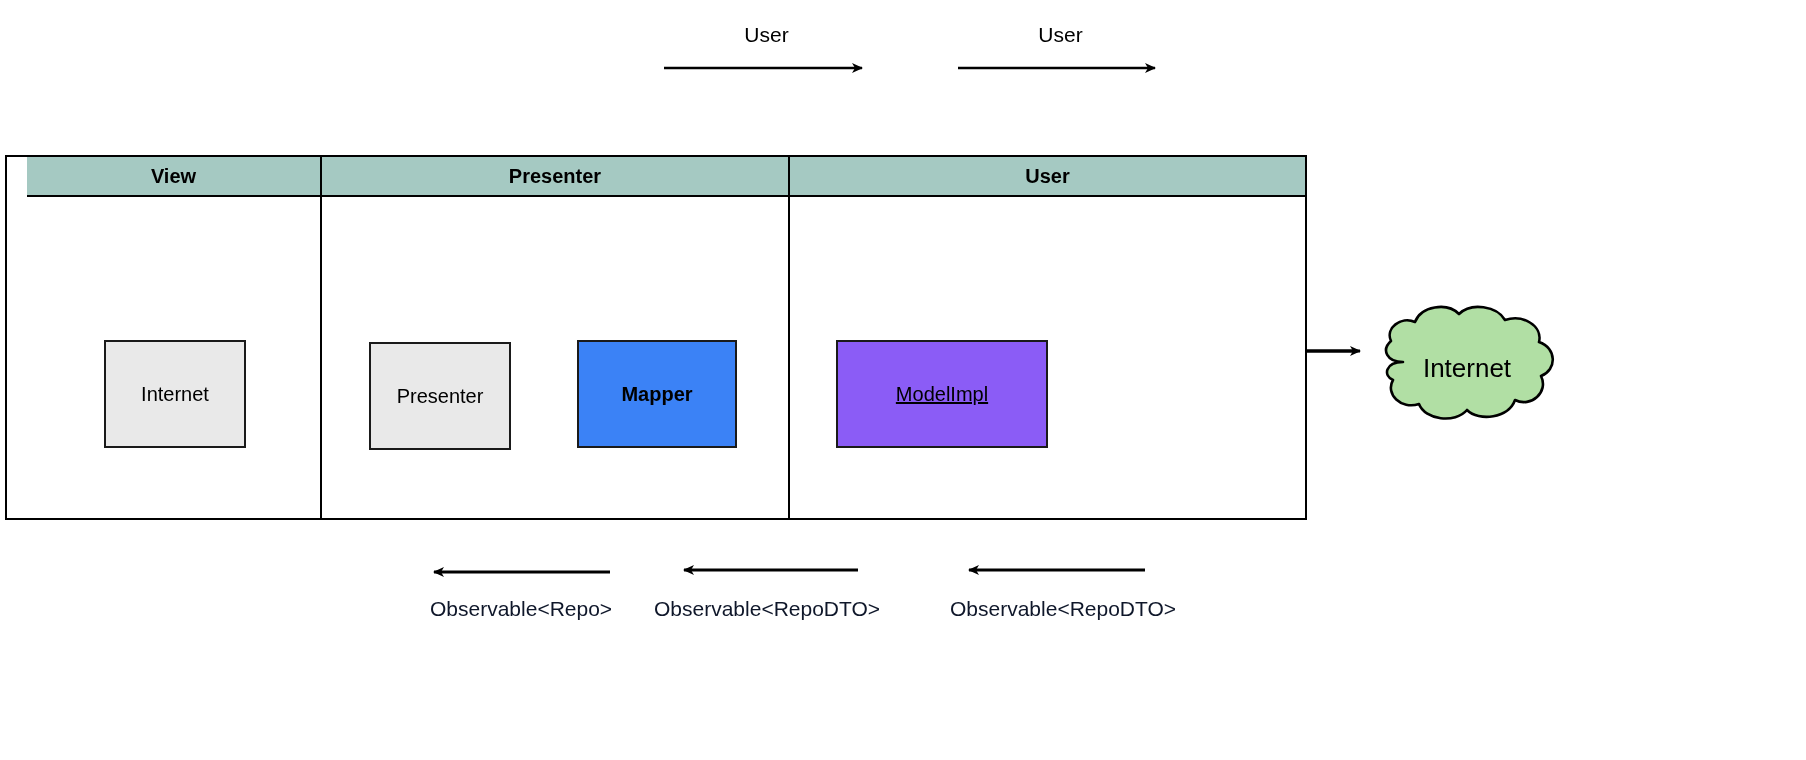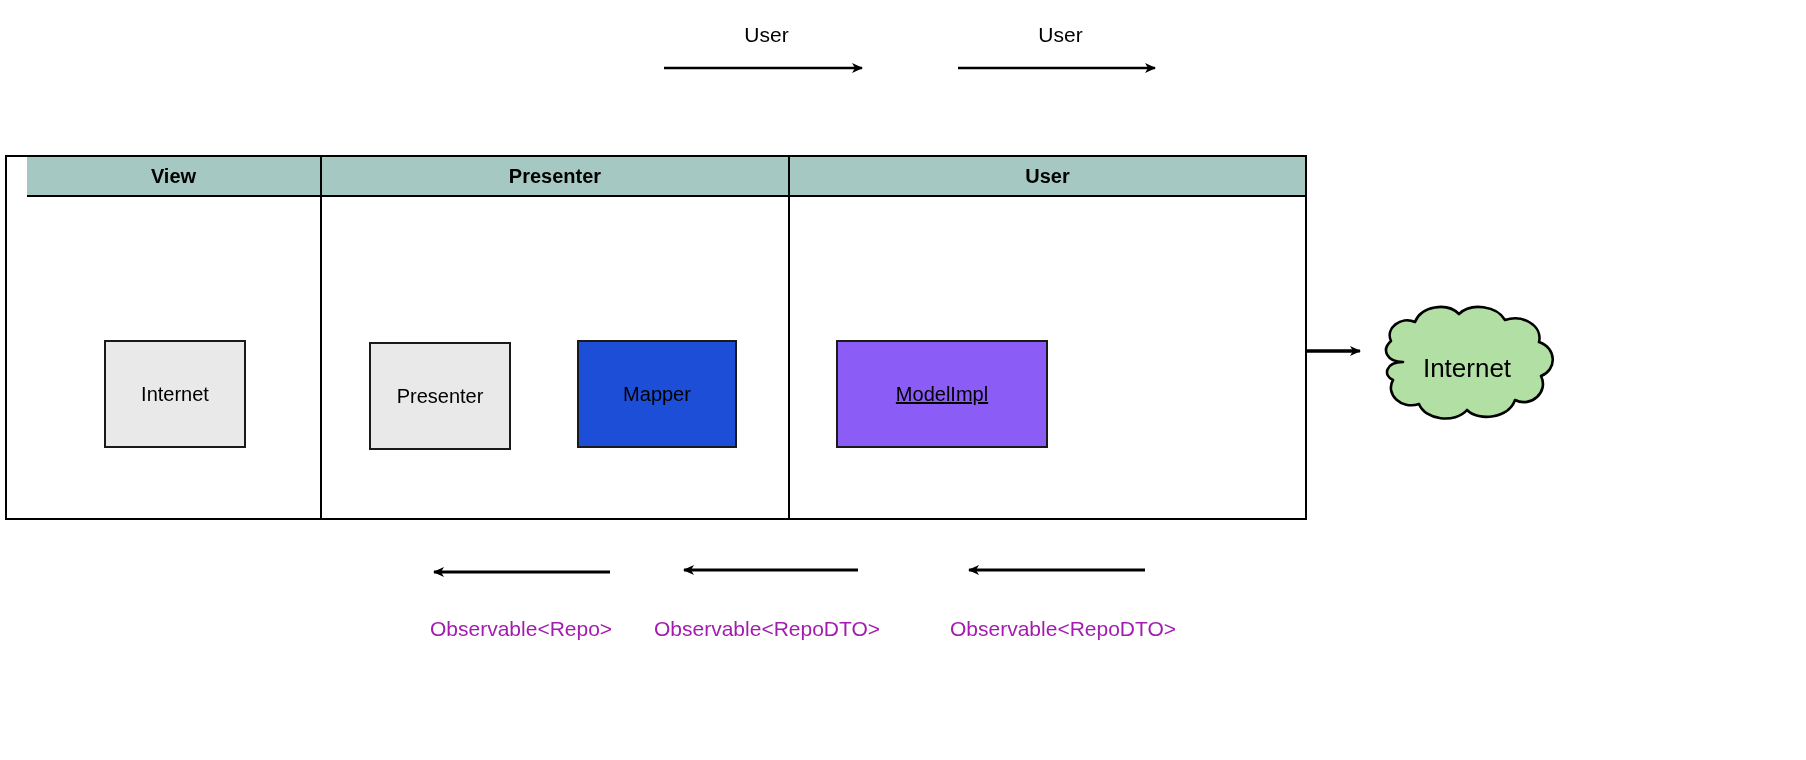--- a/index.html
+++ b/index.html
@@ -88,21 +88,21 @@
     box-sizing: border-box;
     border: 2px solid #1a1a1a;
     display: flex;
     align-items: center;
     justify-content: center;
     font-size: 20px;
     color: #000000;
     text-align: center;
   }
   .node-gray { background: #e9e9e9; }
-  .node-green { background: #1d4ed8; }
+  .node-green { background: #3b82f6; font-weight: bold; }
   .node-blue { background: #8b5cf6; text-decoration: underline; }
 
   .node-fragment  { left: 77px;  top: 143px; width: 142px; height: 108px; }
   .node-presenter { left: 47px;  top: 145px; width: 142px; height: 108px; }
   .node-mapper    { left: 255px; top: 143px; width: 160px; height: 108px; }
   .node-modelimpl { left: 46px;  top: 143px; width: 212px; height: 108px; }
   .node-api       { left: 290px; top: 143px; width: 210px; height: 108px; }
 
   
   .cloud-wrap {
@@ -120,23 +120,22 @@
     text-align: center;
     font-size: 26px;
     color: #000000;
   }
 
   
   .bottom-label {
     position: absolute;
     font-size: 21px;
     line-height: 27px;
-    color: #a21caf;
+    color: #0f172a;
     white-space: nowrap;
-    margin-top: 20px;
   }
   .bl-1 { left: 430px; top: 595px; }
   .bl-2 { left: 654px; top: 595px; }
   .bl-3 { left: 950px; top: 595px; }
 </style>
 </head>
 <body>
 
 <div class="canvas">
 

